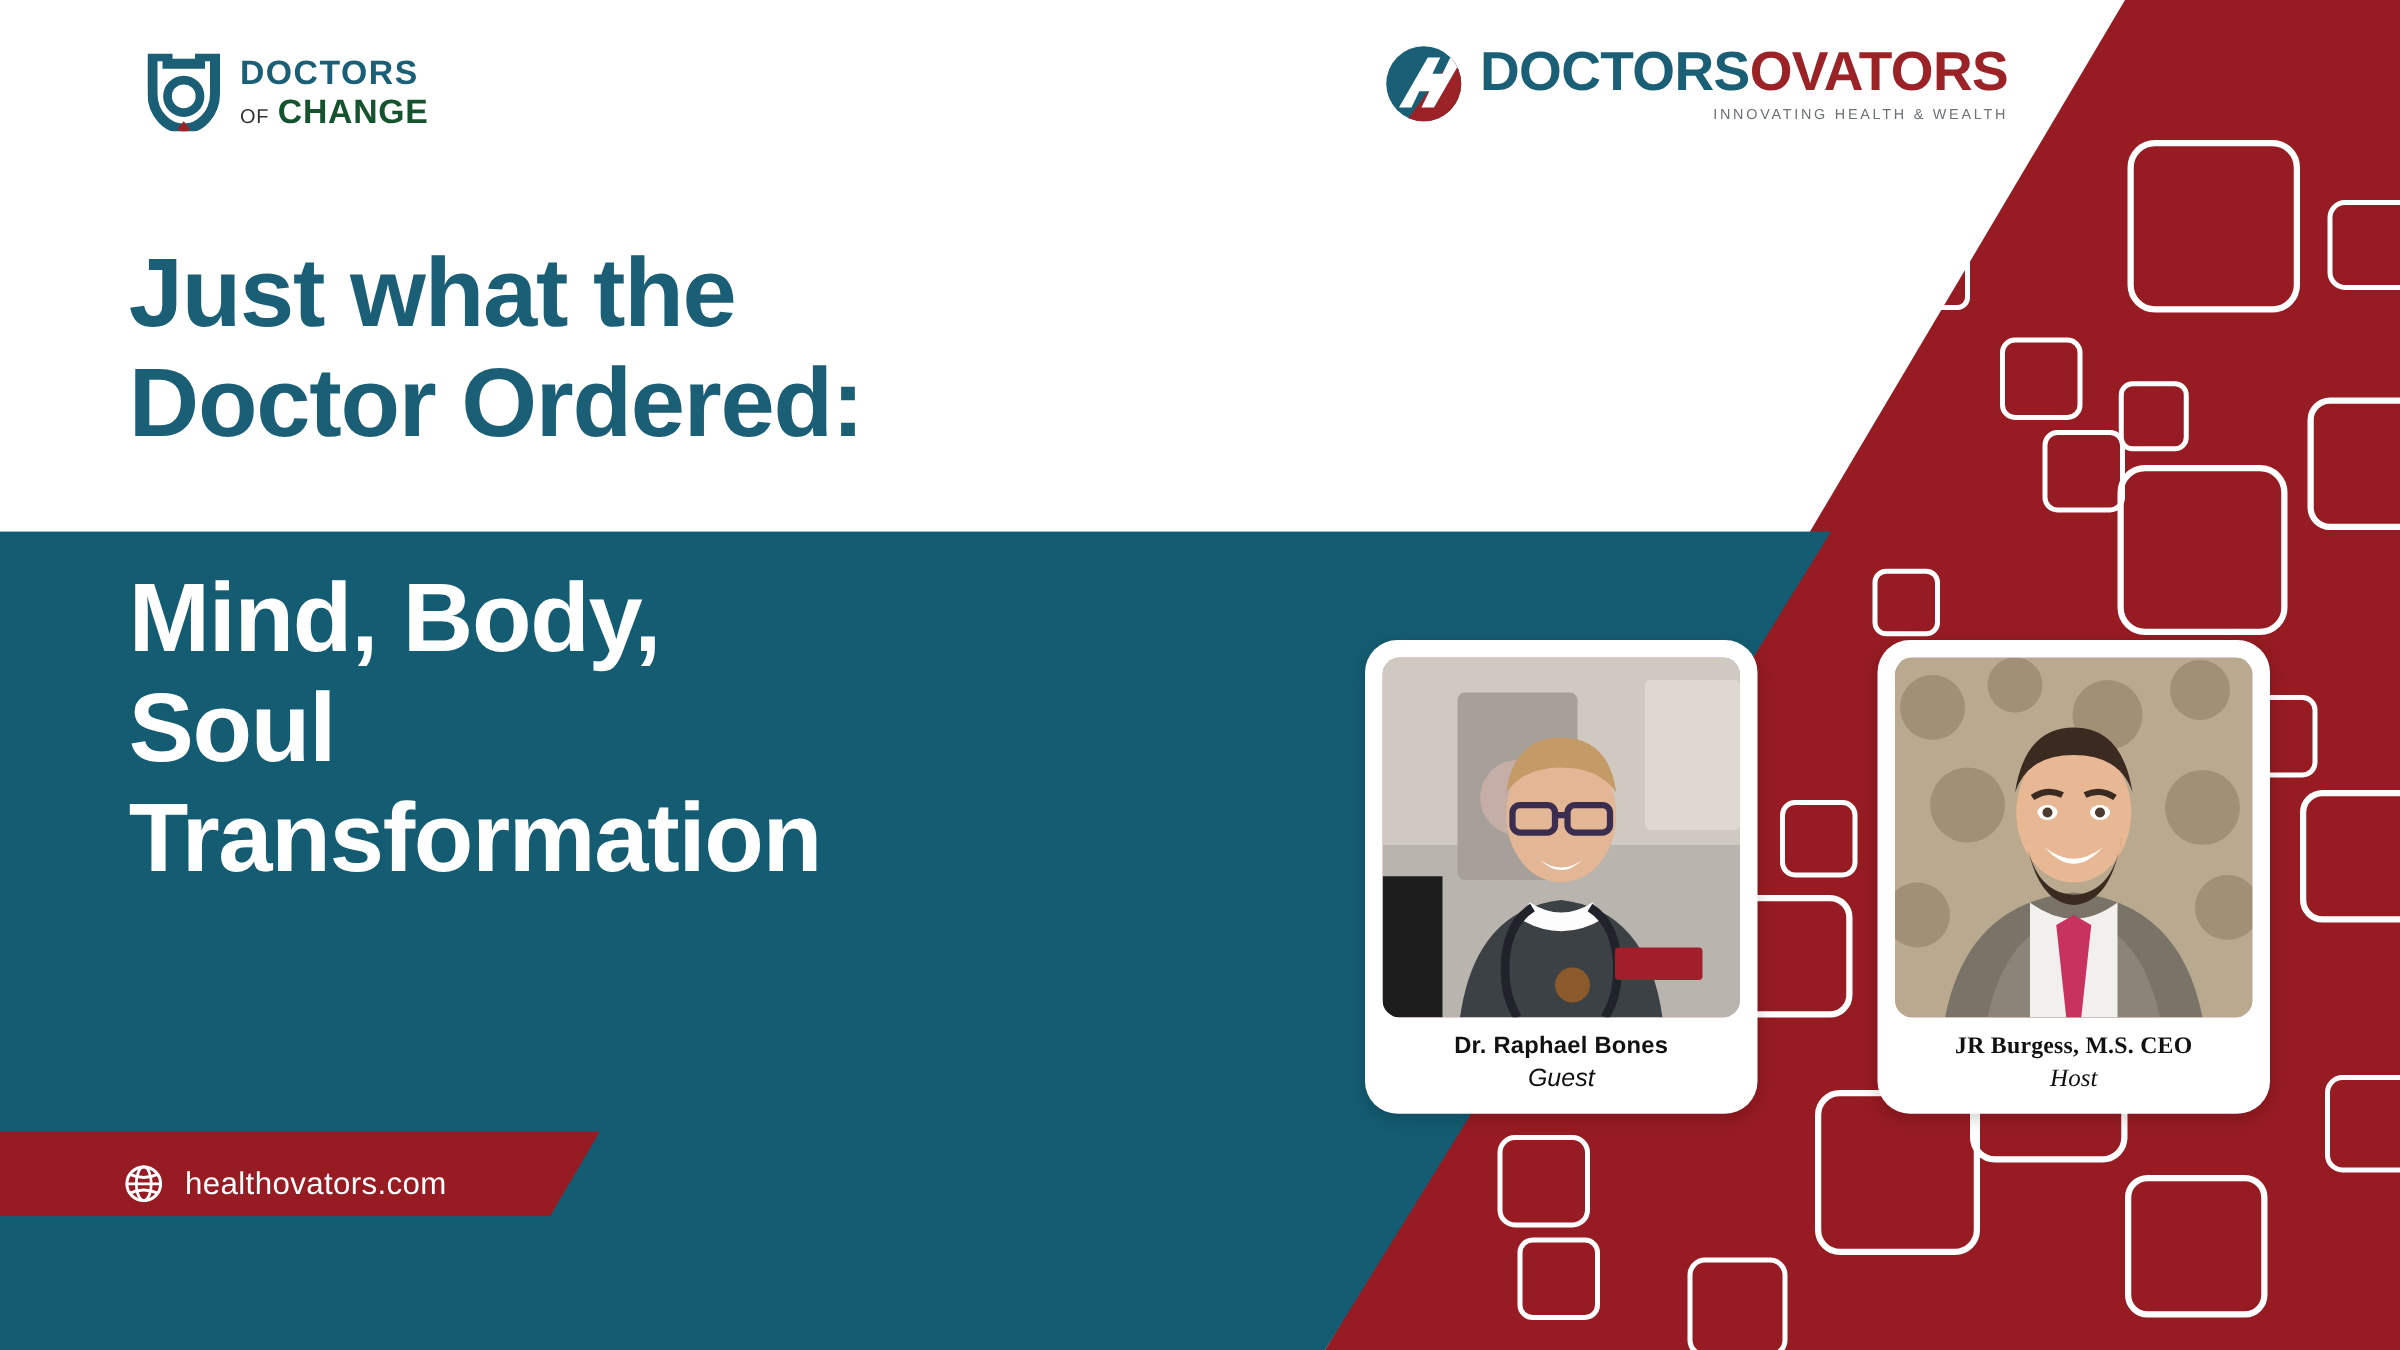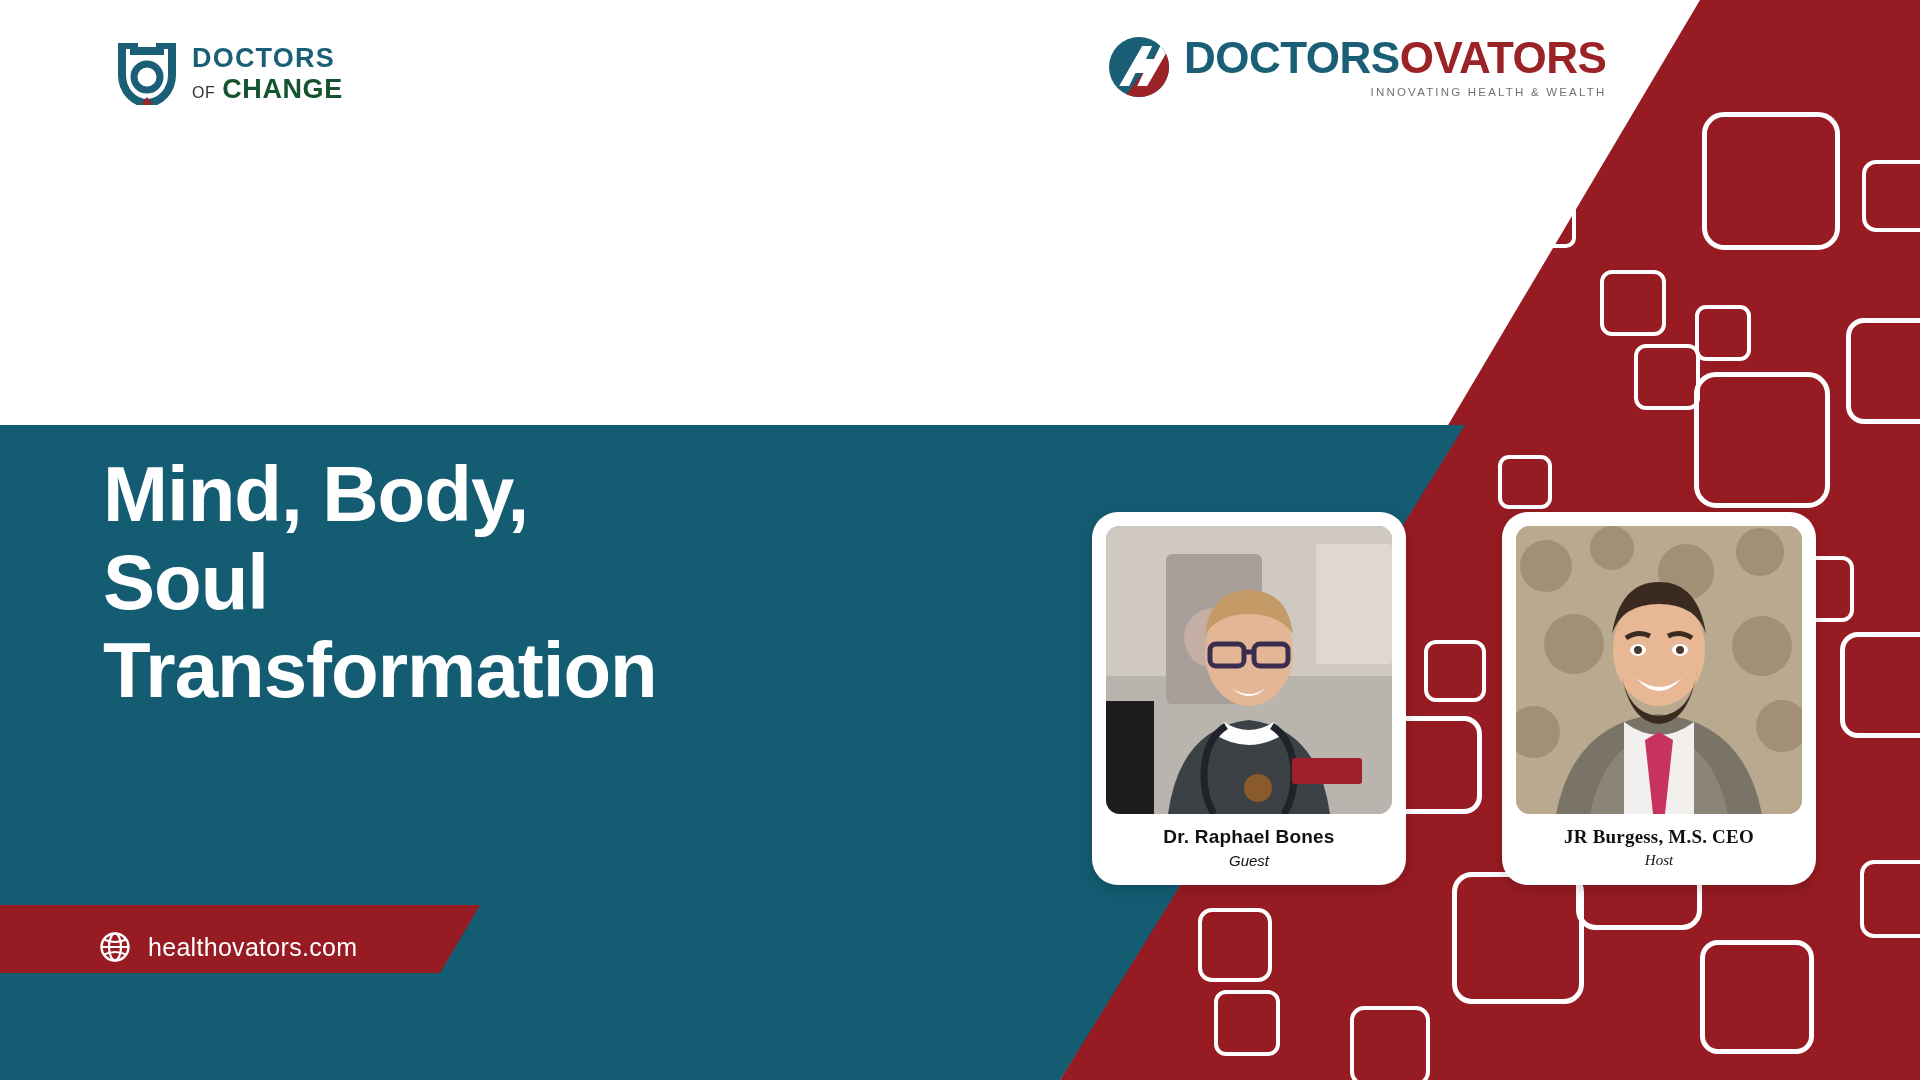--- a/index.html
+++ b/index.html
@@ -50,21 +50,21 @@
   .head-bot{position:absolute;left:103px;top:450px;width:1030px;
     font-size:78px;line-height:1.13;font-weight:bold;color:#ffffff;letter-spacing:-1px;}
   .head-bot span,.head-top span{display:block;}
 
   
   .card{position:absolute;background:#ffffff;border-radius:26px;padding:14px 14px 0 14px;
         box-shadow:0 4px 14px rgba(0,0,0,.18);width:286px;}
   .card .photo{width:286px;height:288px;border-radius:14px;overflow:hidden;position:relative;background:#caa;}
   .card .cap{padding:12px 6px 16px 6px;text-align:center;}
   .card .nm{font-size:19px;font-weight:bold;color:#111;letter-spacing:.2px;}
-  .card .rl{font-size:15px;font-style:italic;color:#111;margin-top:4px;}
+  .card .rl{font-size:20px;font-style:italic;color:#111;margin-top:4px;}
 
   #card-guest{left:1092px;top:512px;}
   #card-host{left:1502px;top:512px;font-family:Liberation Serif, serif;}
 
   
   .ribbon{position:absolute;left:0;top:905px;height:84px;width:480px;background:#971b22;
           display:flex;align-items:center;gap:18px;padding-left:100px;box-sizing:border-box;
           clip-path:polygon(0 0, 480px 0, 440px 68px, 0 68px);}
   .ribbon .globe{width:30px;height:30px;flex:0 0 auto;}
   .ribbon .url{color:#ffffff;font-size:25px;letter-spacing:.3px;}
@@ -136,20 +136,24 @@
     </div>
     <div class="ho-words">
       <div class="ho-main">
         <span class="ho-health">DOCTORS</span>
         <span class="ho-ovators">OVATORS</span>
       </div>
       <div class="ho-tag">INNOVATING HEALTH &amp; WEALTH</div>
     </div>
   </div>
 
+  <div class="head-top">
+    <span>Just what the</span>
+    <span>Doctor Ordered:</span>
+  </div>
   <div class="head-bot">
     <span>Mind, Body,</span>
     <span>Soul</span>
     <span>Transformation</span>
   </div>
 
   <div class="card" id="card-guest">
     <div class="photo">
       <svg viewBox="0 0 286 288" width="286" height="288" preserveAspectRatio="xMidYMid slice">
         <rect width="286" height="288" fill="#b9b4ae"></rect>

